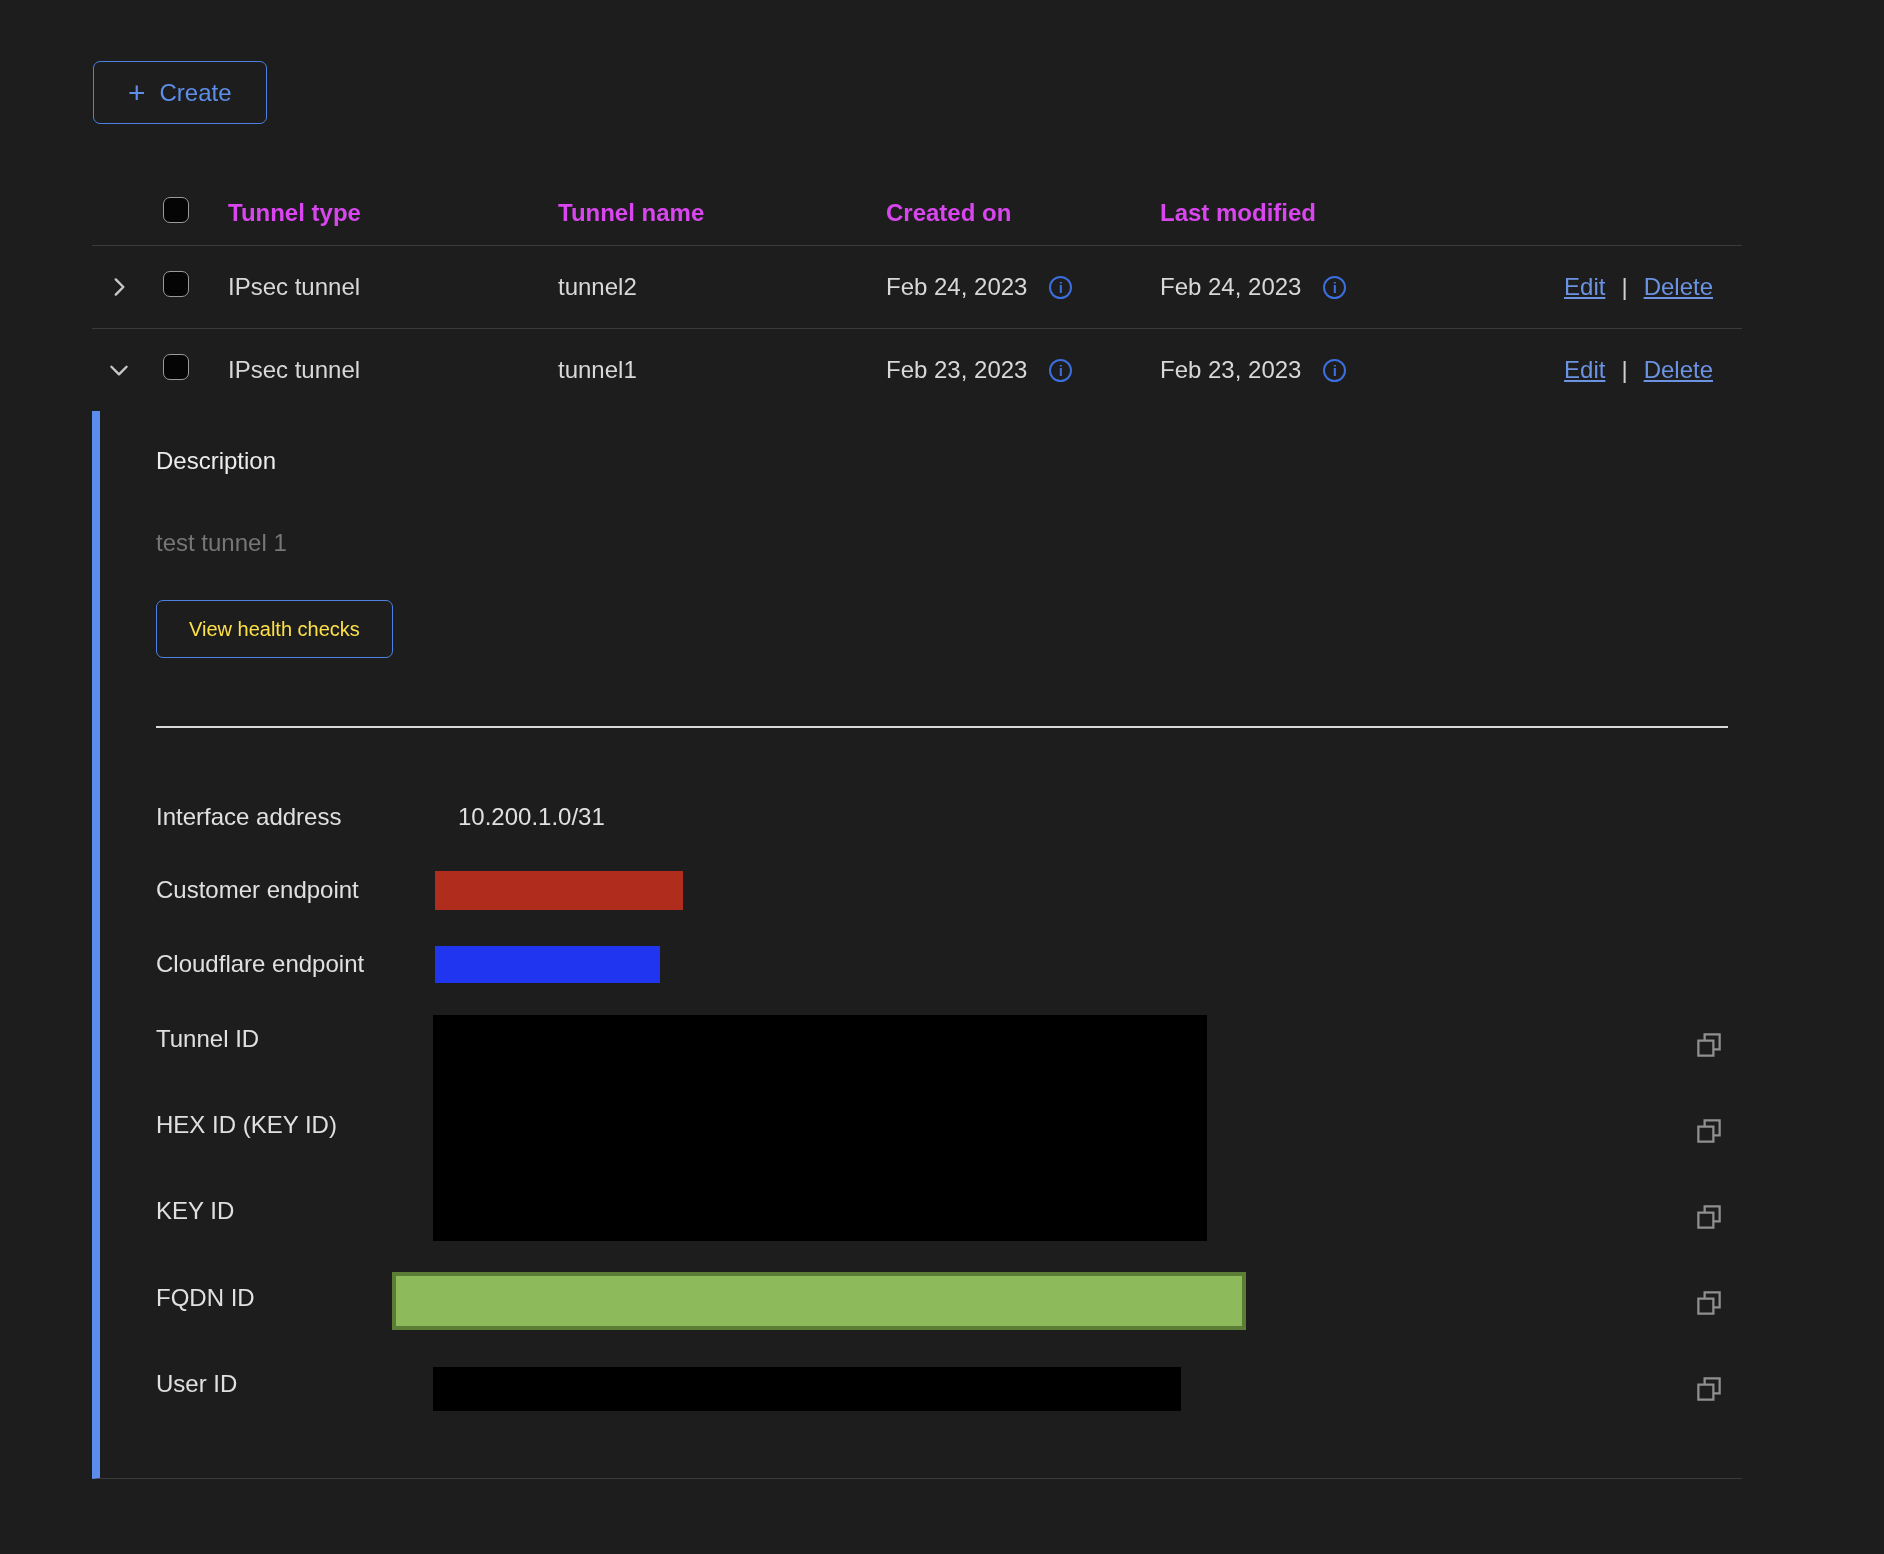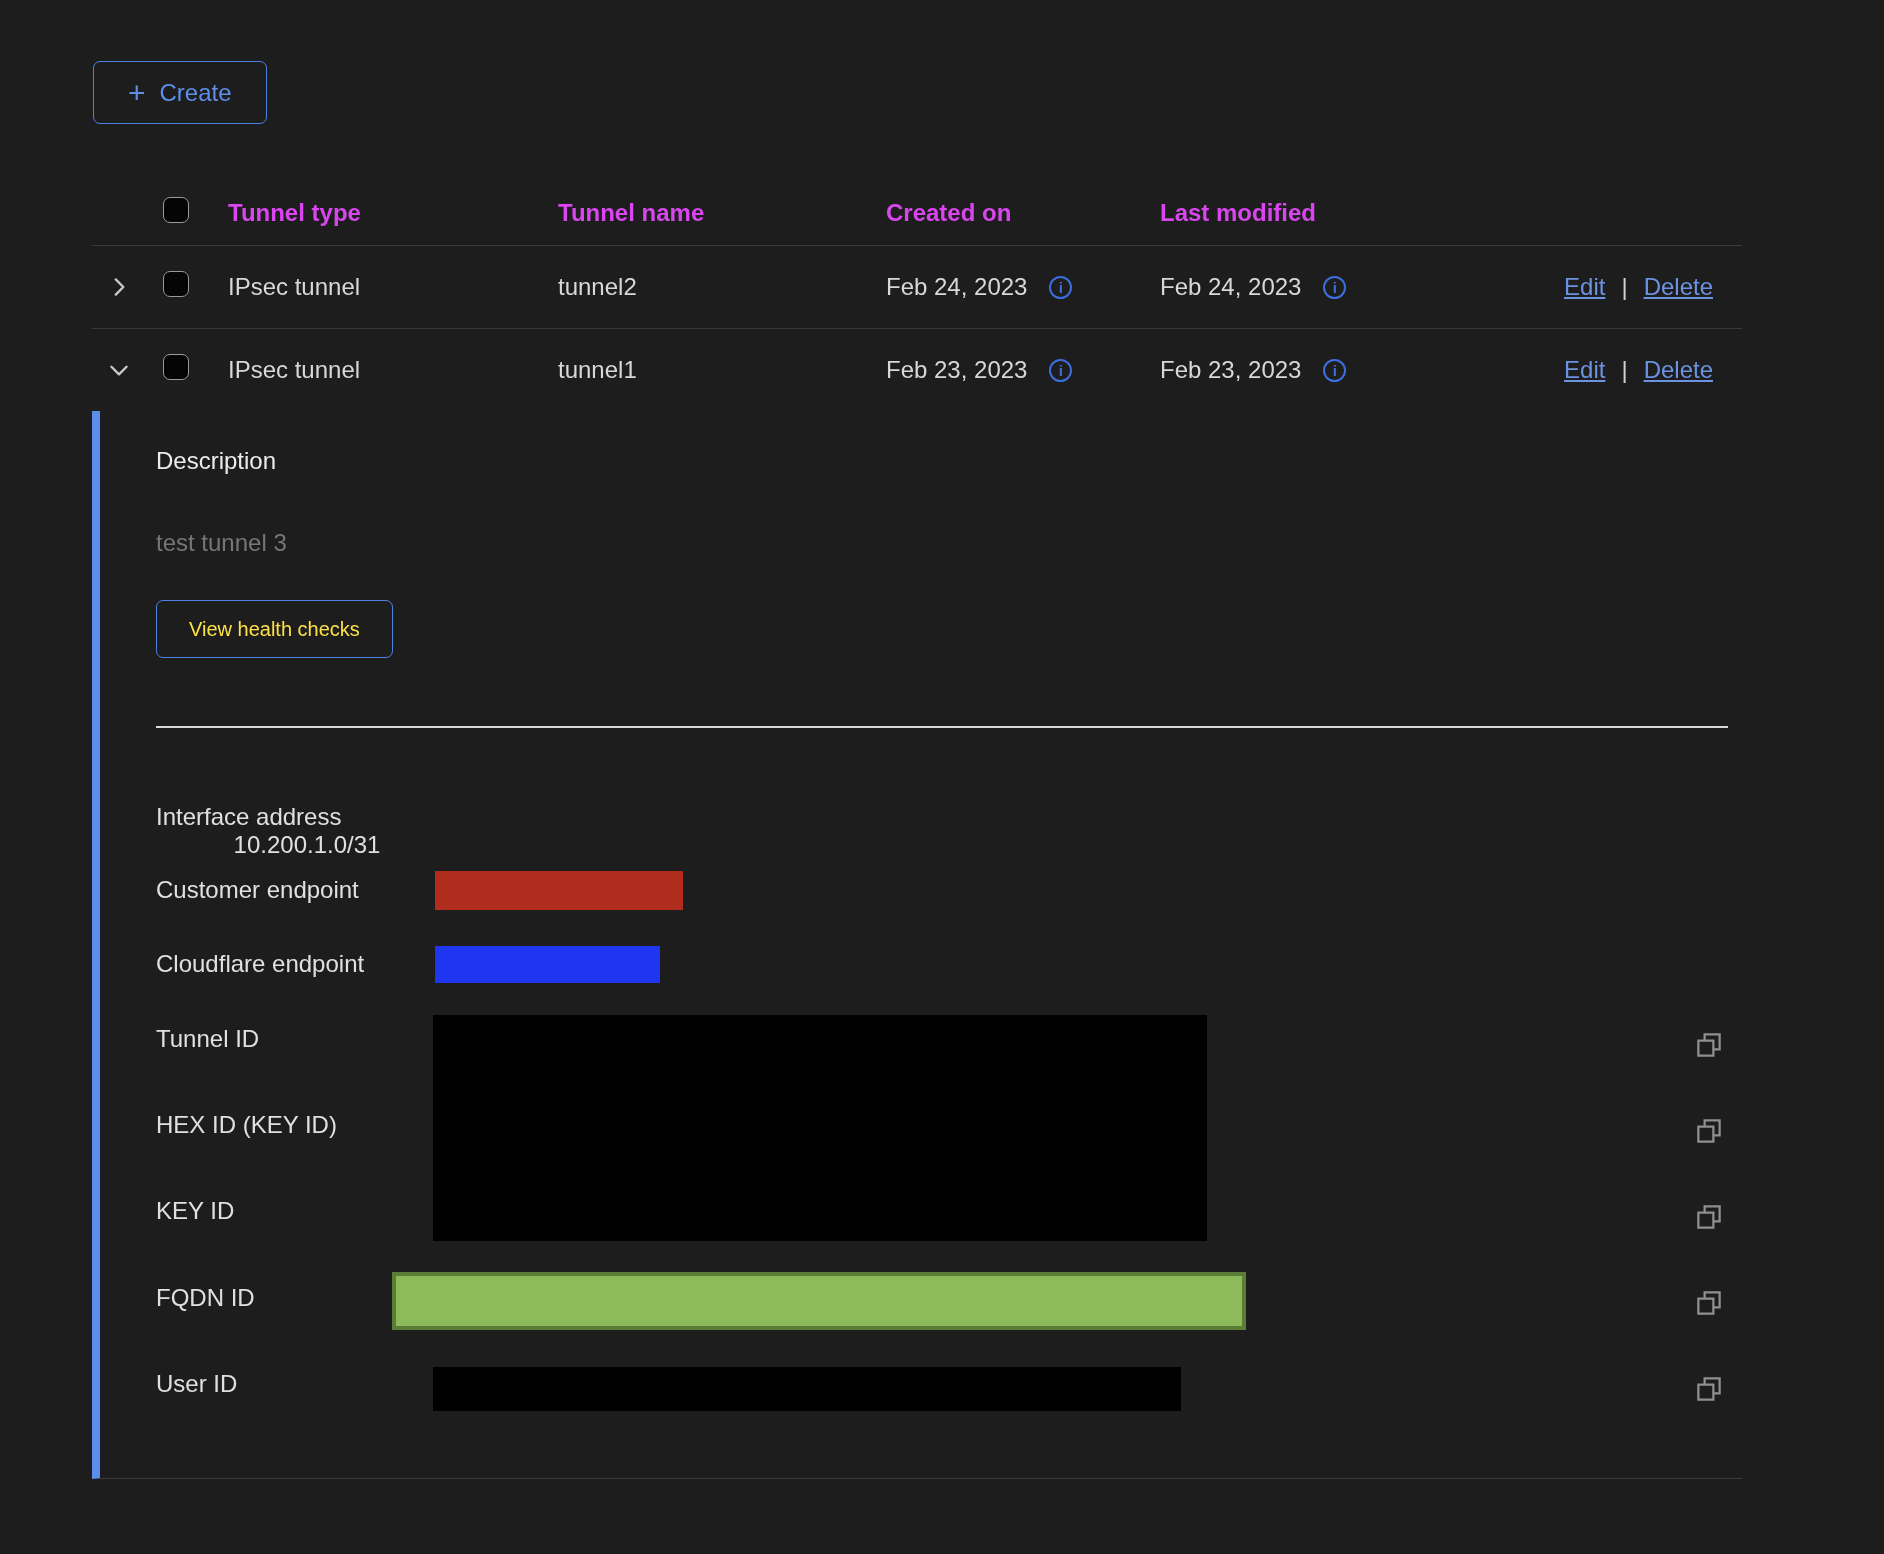--- a/index.html
+++ b/index.html
@@ -63,21 +63,21 @@
   .desc-label{top:36px;font-size:24px;font-weight:500;color:#ececec;}
   .desc-value{top:118px;font-size:24px;color:#767676;}
   .health-btn{
     top:189px;height:58px;padding:0 32px;
     display:flex;align-items:center;
     background:transparent;border:1.5px solid #4d82e4;border-radius:7px;
     color:#fde047;font-size:20px;font-family:inherit;cursor:pointer;
   }
   .divider-white{top:315px;width:1572px;height:2px;background:#d8d8d8;}
   .field-row{display:flex;align-items:center;font-size:24px;color:#e0e0e0;}
-  .f-interface{top:392px;flex-direction:column;}
+  .f-interface{top:392px;}
   .f-interface .flabel{width:302px;}
   .f-customer{top:458px;height:42px;}
   .f-cloudflare{top:532px;height:42px;}
   .f-customer .flabel,.f-cloudflare .flabel{width:279px;}
   .redact-customer{width:248px;height:39px;background:#b02c1c;}
   .redact-cloudflare{width:225px;height:37px;background:#1f35ef;}
   
   .id-area{top:604px;width:1572px;height:412px;}
   .id-area .idlabel{position:absolute;left:0;font-size:24px;color:#e0e0e0;white-space:nowrap;}
   .redact-ids{position:absolute;left:277px;top:0;width:774px;height:226px;background:#000;}
@@ -156,21 +156,21 @@
     <div class="actions-cell">
       <span class="link">Edit</span>
       <span class="pipe">|</span>
       <span class="link">Delete</span>
     </div>
   </div>
 
   <div class="expanded">
 
     <div class="abs desc-label">Description</div>
-    <div class="abs desc-value">test tunnel 3</div>
+    <div class="abs desc-value">test tunnel 1</div>
 
     <button class="abs health-btn">View health checks</button>
 
     <div class="abs divider-white"></div>
 
     <div class="abs field-row f-interface">
       <span class="flabel">Interface address</span>
       <span>10.200.1.0/31</span>
     </div>
 

